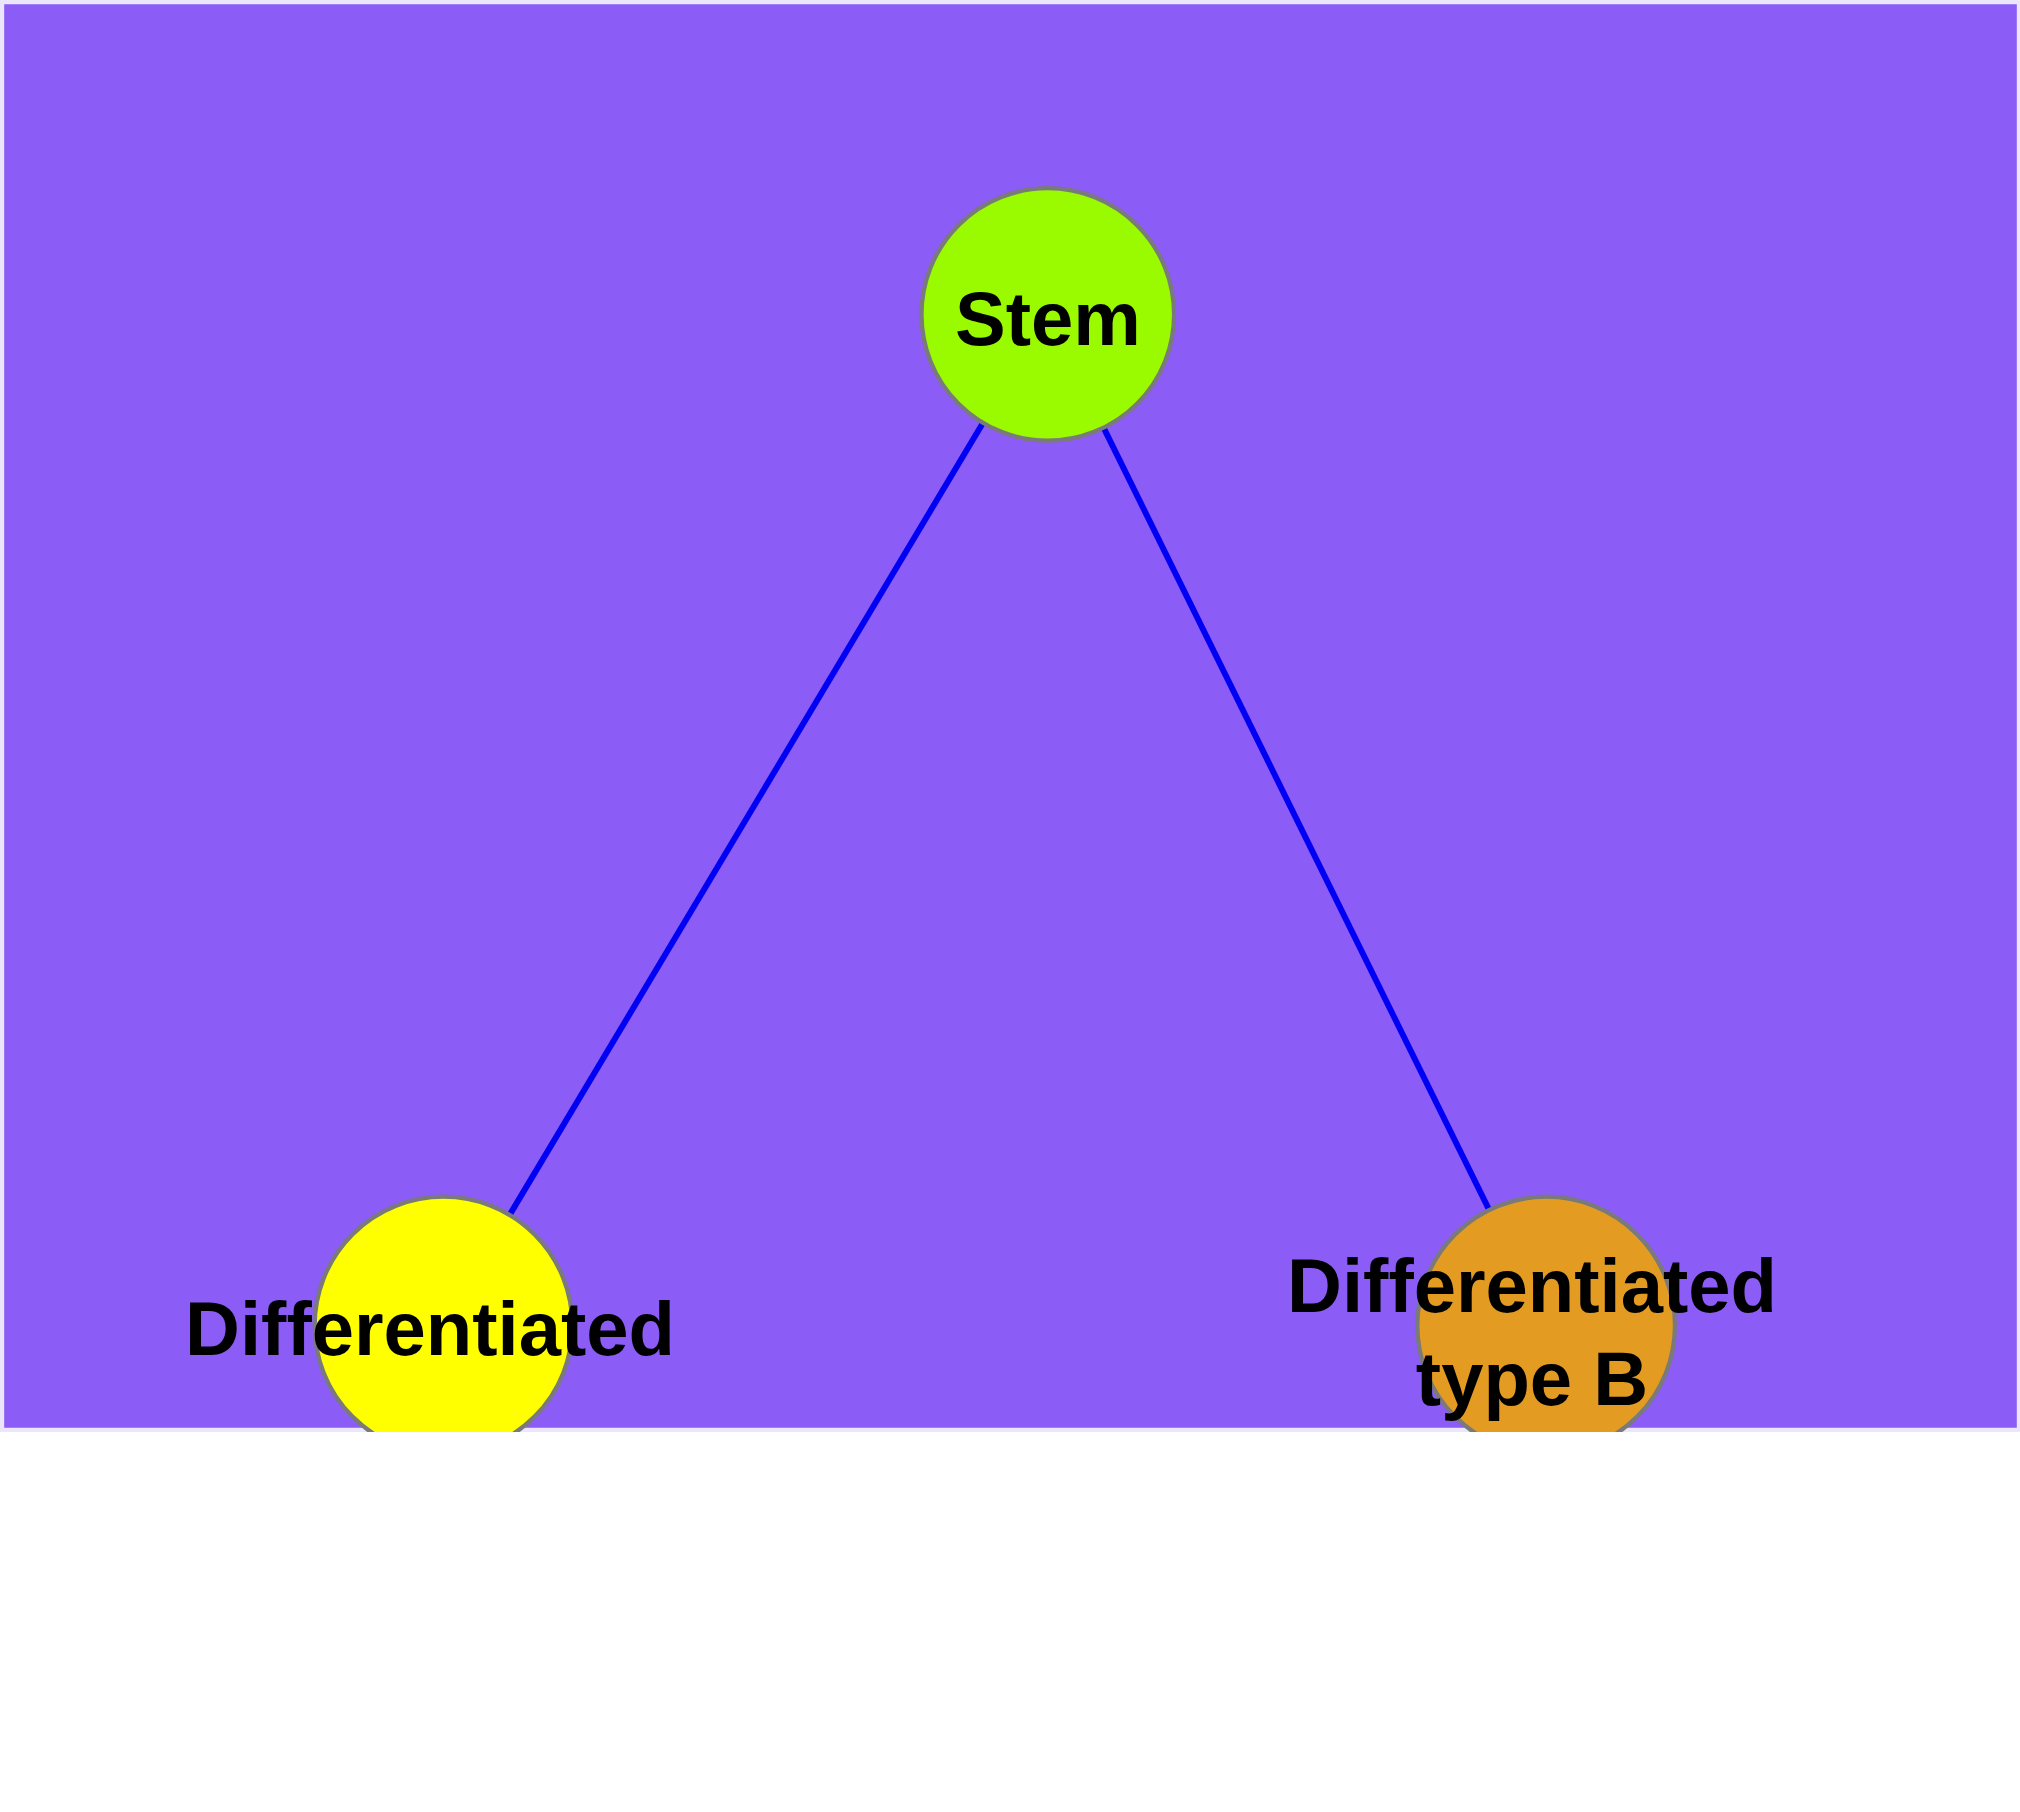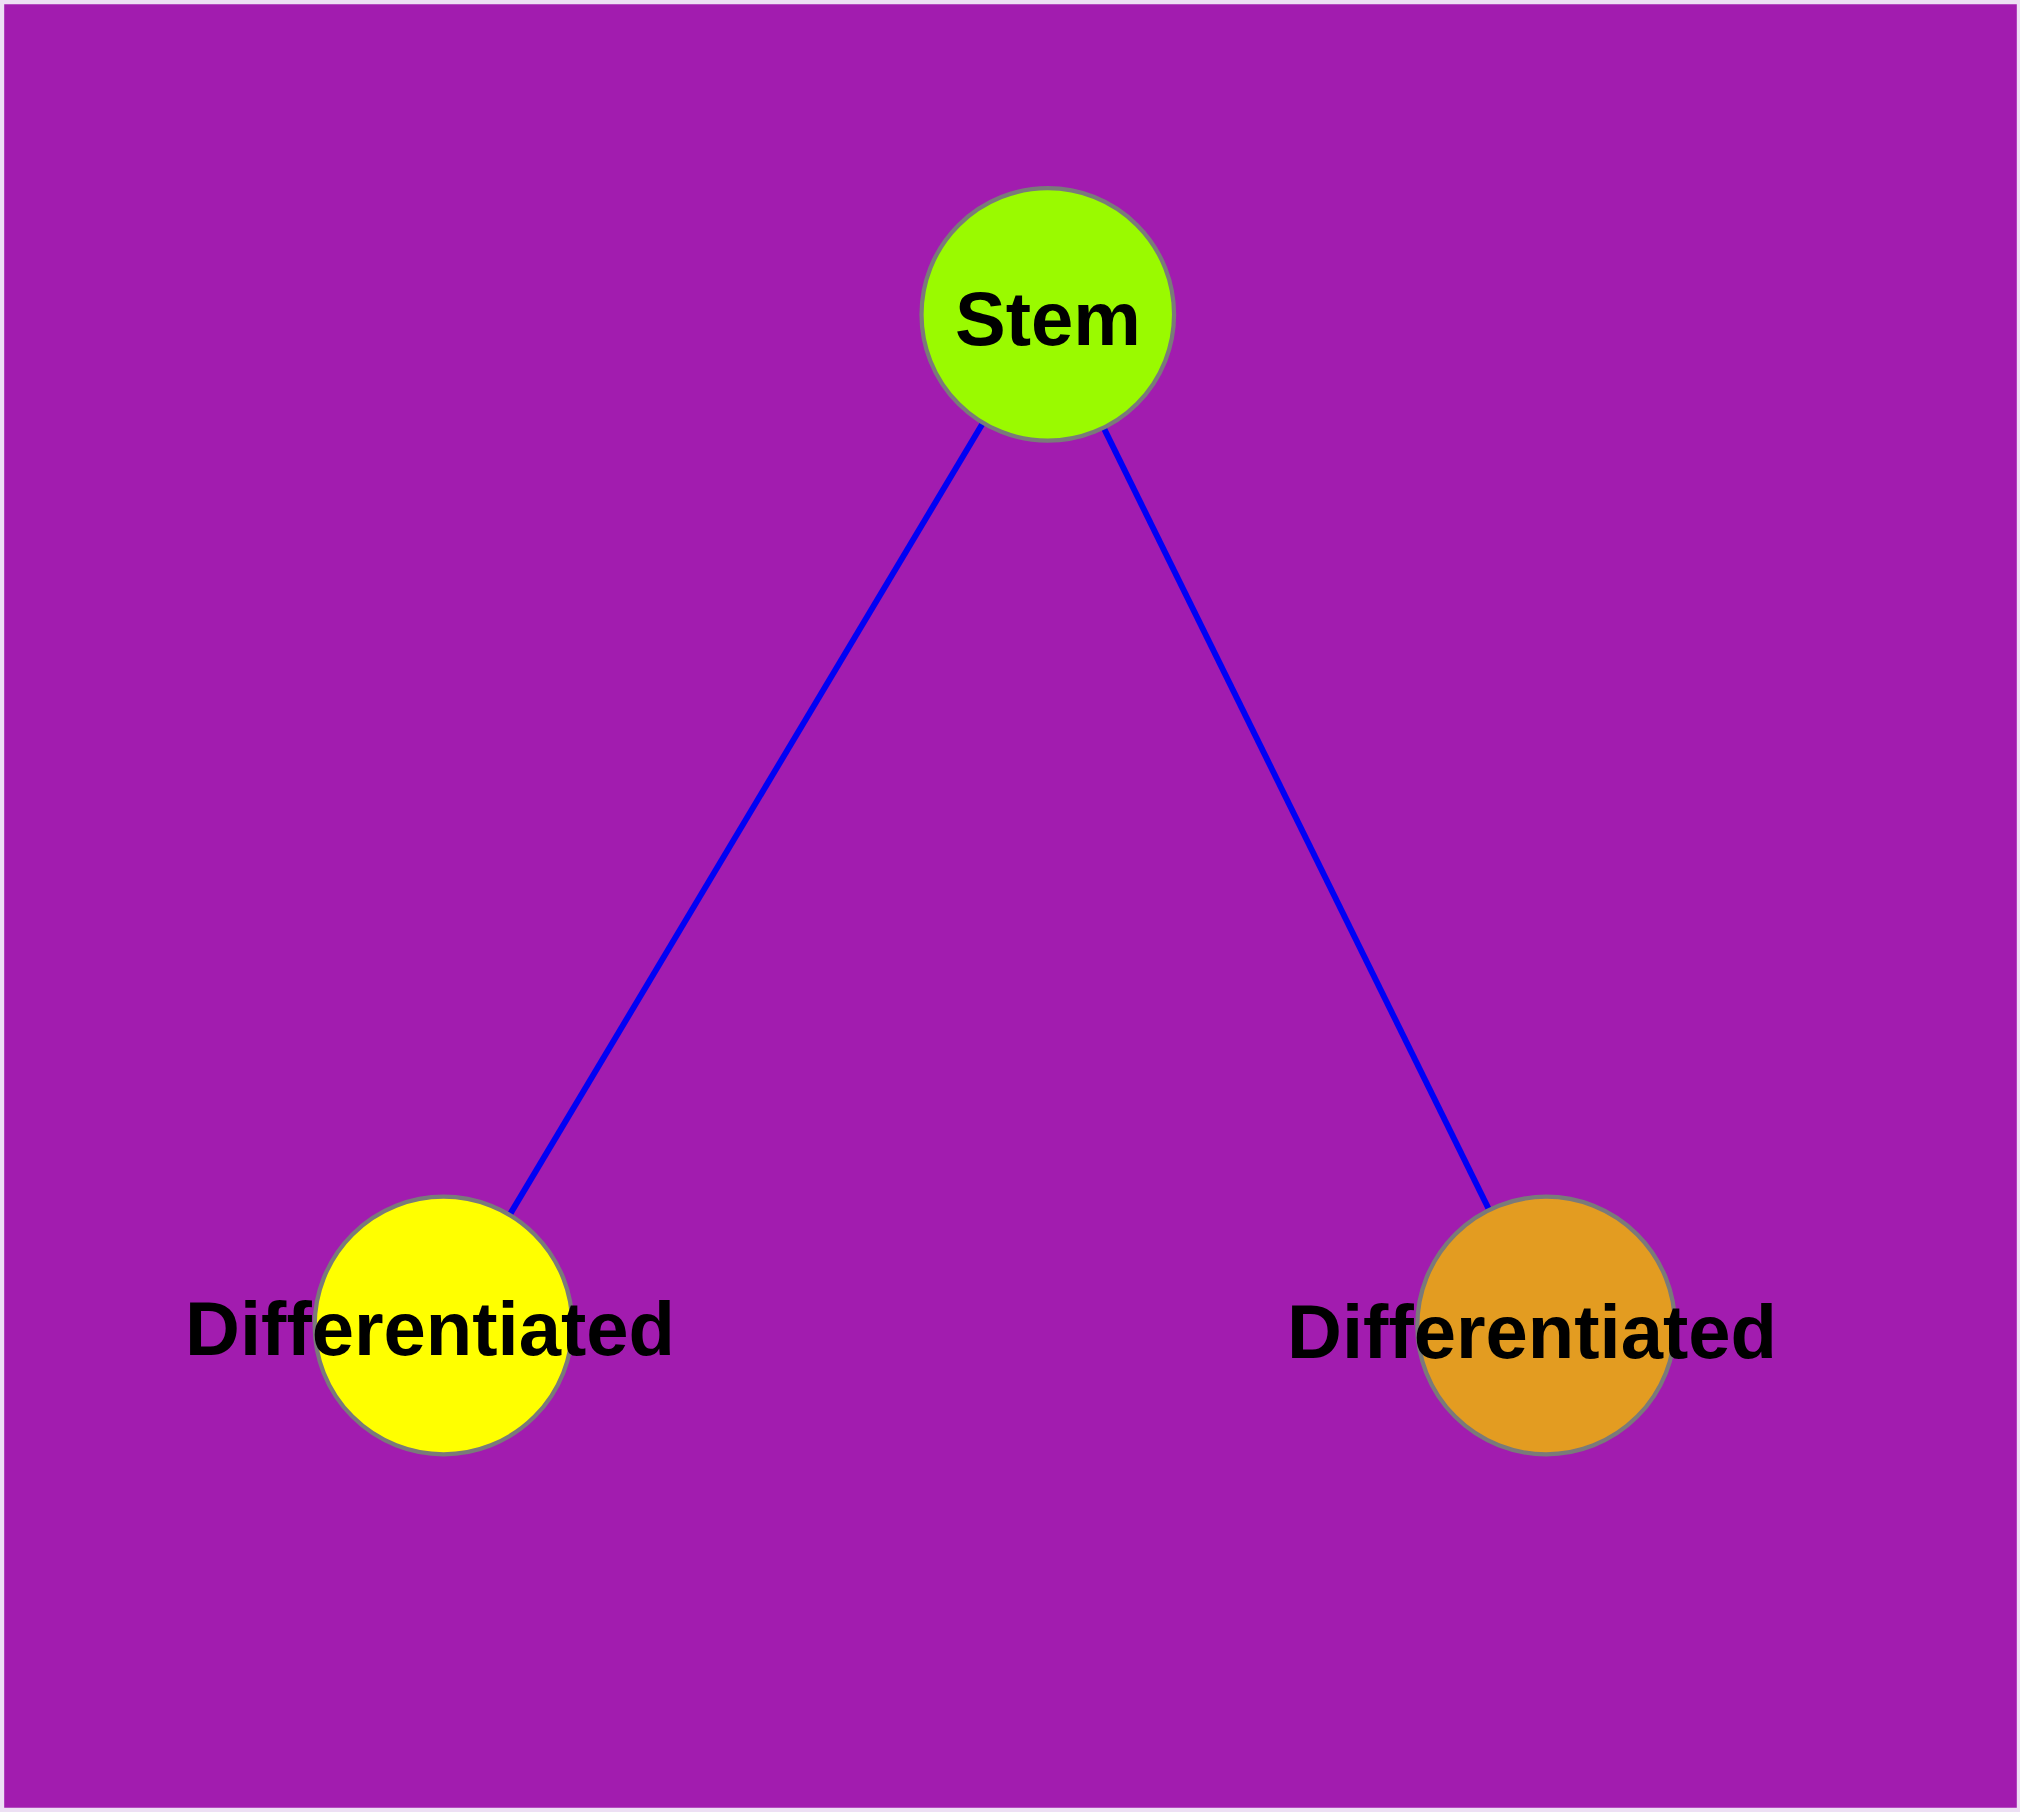--- a/index.html
+++ b/index.html
@@ -8,22 +8,22 @@
   }
   body {
     width: 2021px;
     height: 1812px;
     font-family: "Liberation Sans", sans-serif;
     background: #ffffff;
   }
   #canvas {
     position: relative;
     width: 2021px;
-    height: 1812px;
-    background: #a21caf;
+    height: 1432px;
+    background: #8b5cf6;
     box-shadow: inset 0 0 0 4.2px rgba(245, 245, 252, 0.9);
     overflow: hidden;
   }
   svg.graph {
     position: absolute;
     left: 0;
     top: 0;
     width: 2021px;
     height: 1812px;
   }
@@ -56,16 +56,17 @@
   <div class="node-label" style="left:1048px; top:319px;">
     <div>Stem</div>
   </div>
 
   <div class="node-label" style="left:430px; top:1329px;">
     <div>Differentiated</div>
   </div>
 
   <div class="node-label" style="left:1532px; top:1332px;">
     <div>Differentiated</div>
+    <div>type B</div>
   </div>
 
 </div>
 
 
 </body></html>

